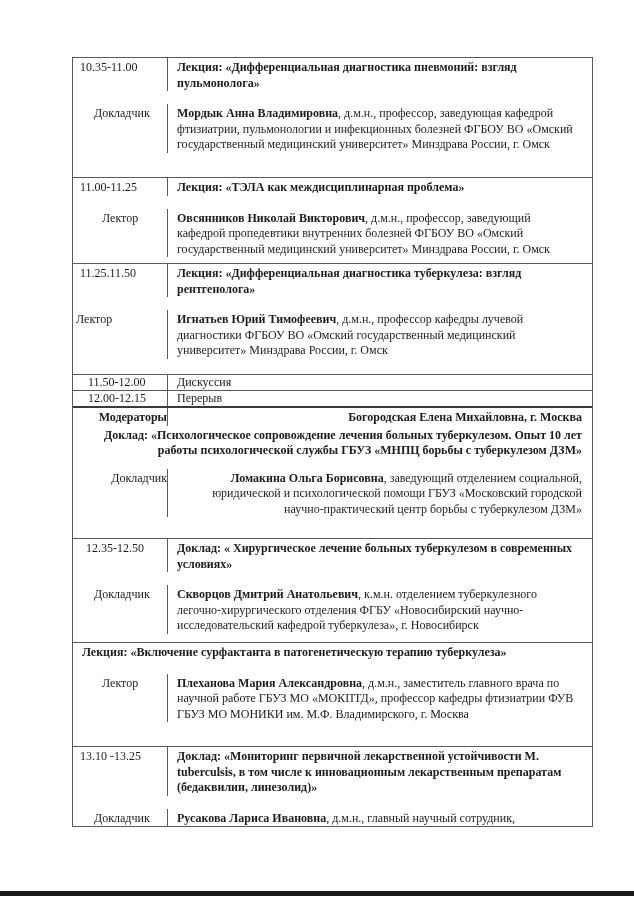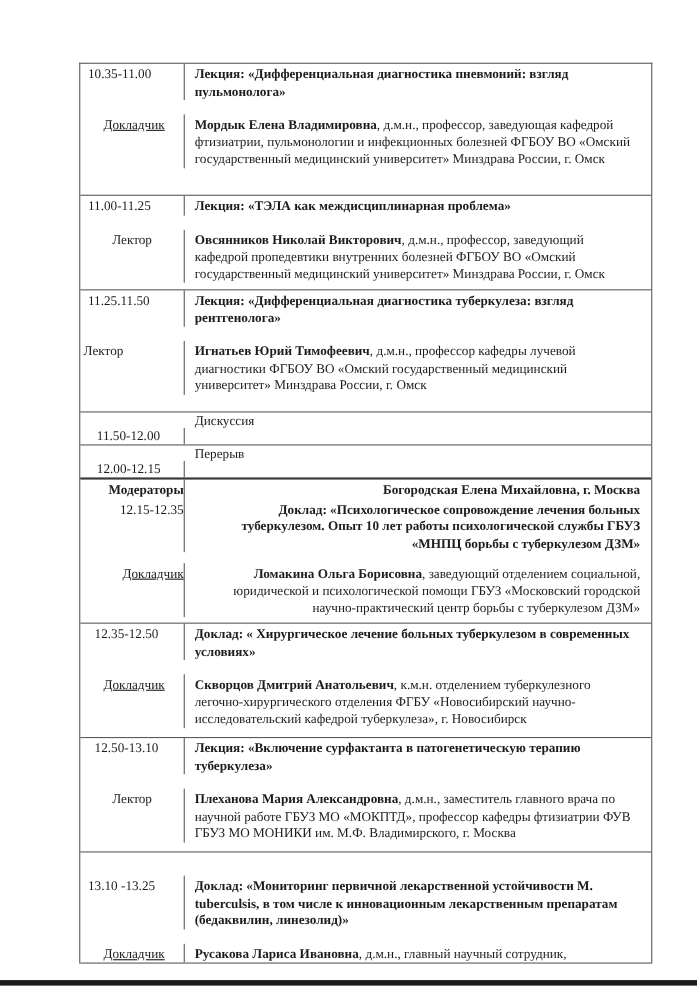--- a/index.html
+++ b/index.html
@@ -21,53 +21,53 @@
   .lcell { width:95px; flex:0 0 95px; border-right:1px solid #5a5a5a; align-self:stretch; padding-top:2px; }
   .rcell { flex:1; padding:2px 10px 0 9px; }
   .title { font-weight:bold; }
   .speaker b { font-weight:bold; }
   .gap-top { margin-top:13px; }
   .gap-top-sm { margin-top:10px; }
   
   .pl2  { padding-left:3px; }
   .pl6  { padding-left:7px; }
   .pl12 { padding-left:13px; }
-  .pl14 { padding-left:15px;margin-top:14px; }
-  .pl20 { padding-left:21px;text-decoration:underline; }
+  .pl14 { padding-left:15px; }
+  .pl20 { padding-left:21px; }
   .pl28 { padding-left:29px; }
   .bold { font-weight:bold; }
   
   .r1 { min-height:120px; }
   .r2 { min-height:86px;  }
   .r3 { min-height:111px; }
   .r4 { min-height:16px;  }
   .r5 { min-height:14px;  }
   .r6 { min-height:131px;text-align:right; }
   .r7 { min-height:104px; }
   .r8 { min-height:104px; }
-  .r9 { min-height:69px;margin-top:21px;  }
+  .r9 { min-height:69px;  }
   .simple .lcell, .simple .rcell { padding-top:0; }
   .simple { font-size:12px; line-height:15px; }
   .bottom-bar { position:absolute; left:0; right:0; top:891px; height:5px; }
 </style>
 </head>
 <body>
 
 <div class="page">
 
   <div class="schedule">
 
     <div class="row r1">
       <div class="subrow">
         <div class="lcell pl6">10.35-11.00</div>
         <div class="rcell title">Лекция: «Дифференциальная диагностика пневмоний: взгляд пульмонолога»</div>
       </div>
       <div class="subrow gap-top">
         <div class="lcell pl20">Докладчик</div>
-        <div class="rcell speaker"><b>Мордык Елена Владимировна</b><span>, д.м.н., профессор, заведующая кафедрой фтизиатрии, пульмонологии и инфекционных болезней ФГБОУ ВО «Омский государственный медицинский университет» Минздрава России, г. Омск</span></div>
+        <div class="rcell speaker"><b>Мордык Анна Владимировна</b><span>, д.м.н., профессор, заведующая кафедрой фтизиатрии, пульмонологии и инфекционных болезней ФГБОУ ВО «Омский государственный медицинский университет» Минздрава России, г. Омск</span></div>
       </div>
     </div>
 
     <div class="row r2">
       <div class="subrow">
         <div class="lcell pl6">11.00-11.25</div>
         <div class="rcell title">Лекция:  «ТЭЛА как междисциплинарная проблема»</div>
       </div>
       <div class="subrow gap-top">
         <div class="lcell pl28">Лектор</div>
@@ -101,21 +101,20 @@
     </div>
 
     <div class="row r6">
       <div class="subrow">
         <div class="lcell pl2 bold">Модераторы</div>
         <div class="rcell">
           <div class="bold">Богородская Елена Михайловна, г. Москва</div>
         </div>
       </div>
       <div class="subrow">
-        <div class="lcell pl12">12.15-12.35</div>
         <div class="rcell title">Доклад: «Психологическое сопровождение лечения больных туберкулезом. Опыт 10 лет работы психологической службы ГБУЗ «МНПЦ борьбы с туберкулезом ДЗМ»</div>
       </div>
       <div class="subrow gap-top-sm">
         <div class="lcell pl20">Докладчик</div>
         <div class="rcell speaker"><b>Ломакина Ольга Борисовна</b><span>, заведующий отделением социальной, юридической и психологической помощи ГБУЗ «Московский городской научно-практический центр борьбы с туберкулезом ДЗМ»</span></div>
       </div>
     </div>
 
     <div class="row r7">
       <div class="subrow">
@@ -123,21 +122,20 @@
         <div class="rcell title">Доклад: « Хирургическое лечение больных туберкулезом в современных условиях»</div>
       </div>
       <div class="subrow gap-top">
         <div class="lcell pl20">Докладчик</div>
         <div class="rcell speaker"><b>Скворцов Дмитрий Анатольевич</b><span>, к.м.н.  отделением туберкулезного легочно-хирургического отделения ФГБУ «Новосибирский научно-исследовательский кафедрой туберкулеза», г. Новосибирск</span></div>
       </div>
     </div>
 
     <div class="row r8">
       <div class="subrow">
-        <div class="lcell pl12">12.50-13.10</div>
         <div class="rcell title">Лекция:  «Включение сурфактанта в патогенетическую терапию туберкулеза»</div>
       </div>
       <div class="subrow gap-top">
         <div class="lcell pl28">Лектор</div>
         <div class="rcell speaker"><b>Плеханова Мария Александровна</b><span>, д.м.н., заместитель главного врача по научной работе ГБУЗ МО «МОКПТД», профессор кафедры фтизиатрии ФУВ ГБУЗ МО МОНИКИ им. М.Ф. Владимирского, г. Москва</span></div>
       </div>
     </div>
 
     <div class="row r9">
       <div class="subrow">

